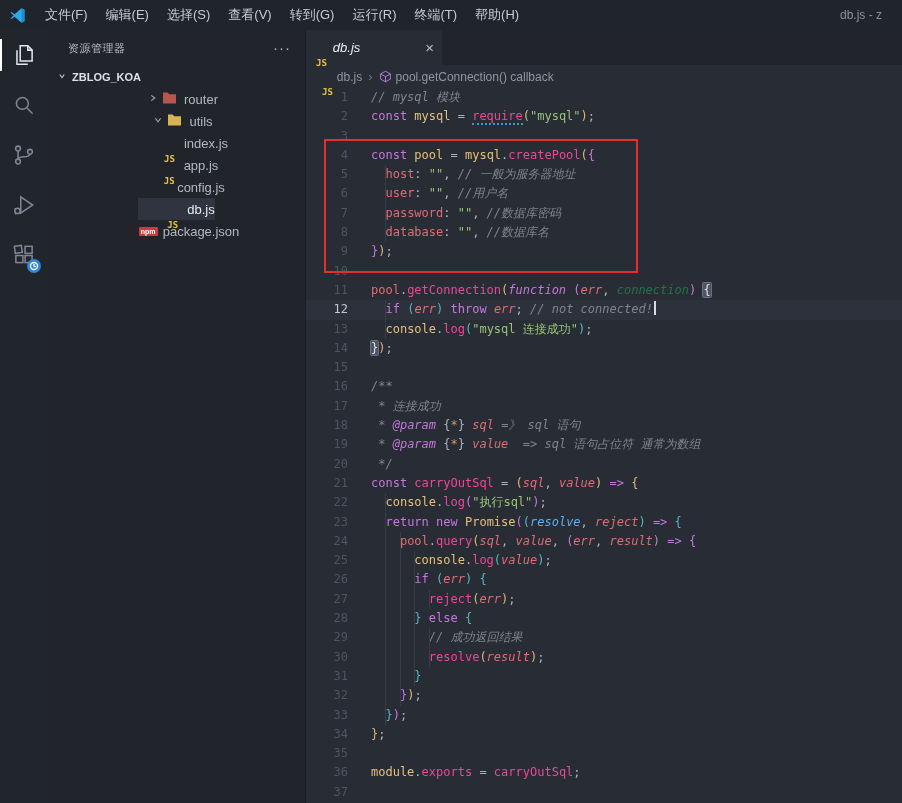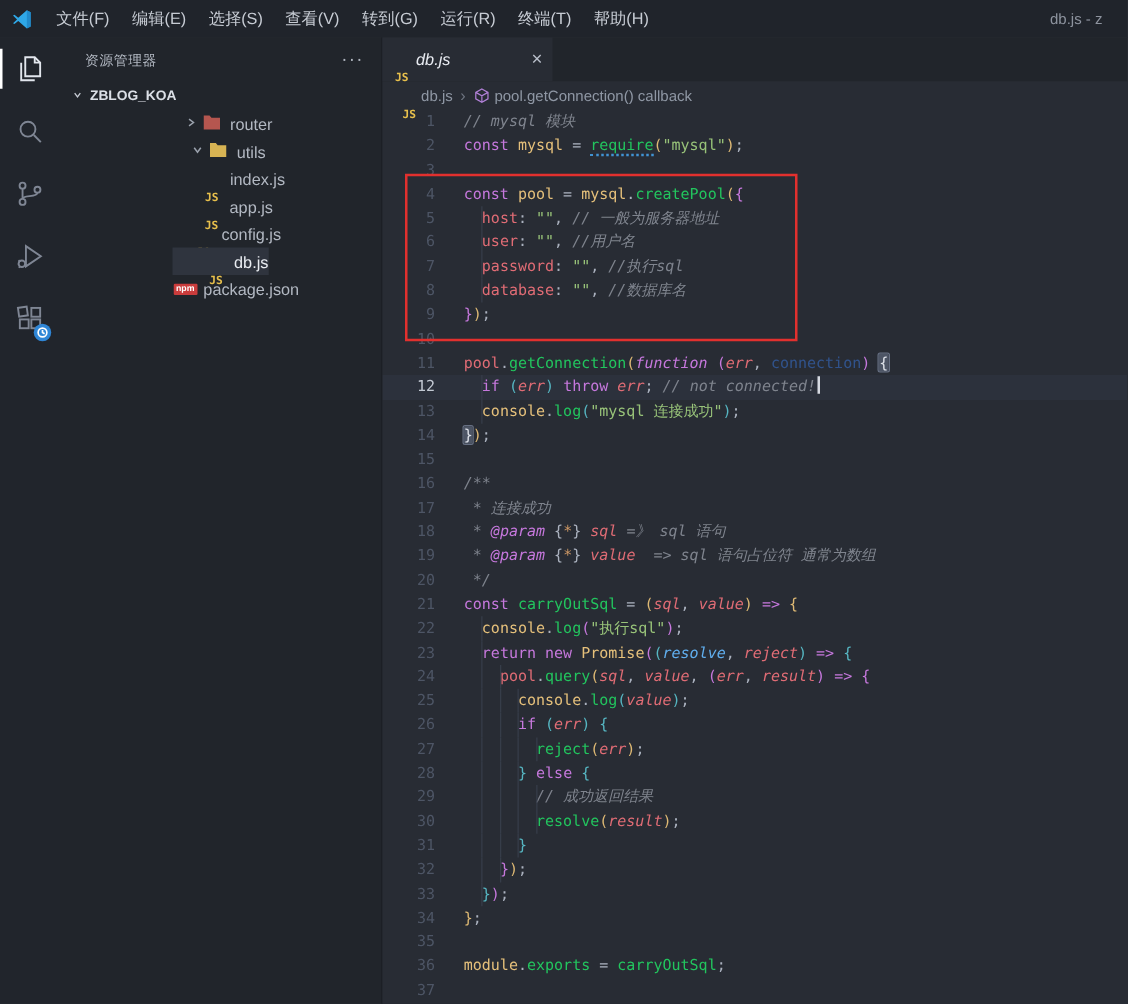--- a/index.html
+++ b/index.html
@@ -48,26 +48,26 @@
   
   .codearea{position:relative;flex:1;overflow:hidden;font-family:"DejaVu Sans Mono","Liberation Mono",monospace;font-size:12px;}
   .line{display:flex;height:19.3px;line-height:19.3px;position:relative;}
   .line.cur{background:#2c313c;}
   .ln{width:42px;text-align:right;color:#4d5565;flex-shrink:0;}
   .line.cur .ln{color:#c3c9d3;}
   .lc{position:relative;padding-left:23px;white-space:pre;flex:1;color:#abb2bf;}
   .guide{position:absolute;top:0;bottom:0;width:1px;background:#363d49;}
   .tk-k{color:#c678dd;}
   .tk-ki{color:#c678dd;font-style:italic;}
-  .tk-fn{color:#22c55e;}
+  .tk-fn{color:#ec4899;}
   .tk-fni{color:#61afef;font-style:italic;}
   .tk-var{color:#e5c07b;}
   .tk-red{color:#e06c75;}
   .tk-redi{color:#e06c75;font-style:italic;}
-  .tk-dim{color:#3b82f6;opacity:.45;}
+  .tk-dim{color:#22c55e;opacity:.45;font-style:italic;}
   .tk-str{color:#98c379;}
   .tk-com{color:#7f848e;font-style:italic;}
   .tk-txt{color:#abb2bf;}
   .tk-num{color:#d19a66;}
   .tk-g1{color:#deb974;}
   .tk-g2{color:#c678dd;}
   .tk-g3{color:#56b6c2;}
   .tk-u{border-bottom:2px dotted #4193d3;}
   .tk-bx{background:#4d5565;box-shadow:0 0 0 1px #677083;border-radius:1px;color:#dde1e8;}
   .caret{display:inline-block;width:2px;height:14px;background:#d6dae2;vertical-align:-2px;margin-left:1px;}
@@ -262,21 +262,21 @@
           <div class="line">
             <span class="ln">5</span>
             <span class="lc"><span class="guide" style="left: 37.44px;"></span><span class="tk-txt">  </span><span class="tk-red">host</span><span class="tk-txt">: </span><span class="tk-str">""</span><span class="tk-txt">, </span><span class="tk-com">// 一般为服务器地址</span></span>
           </div>
           <div class="line">
             <span class="ln">6</span>
             <span class="lc"><span class="guide" style="left: 37.44px;"></span><span class="tk-txt">  </span><span class="tk-red">user</span><span class="tk-txt">: </span><span class="tk-str">""</span><span class="tk-txt">, </span><span class="tk-com">//用户名</span></span>
           </div>
           <div class="line">
             <span class="ln">7</span>
-            <span class="lc"><span class="guide" style="left: 37.44px;"></span><span class="tk-txt">  </span><span class="tk-red">password</span><span class="tk-txt">: </span><span class="tk-str">""</span><span class="tk-txt">, </span><span class="tk-com">//执行sql</span></span>
+            <span class="lc"><span class="guide" style="left: 37.44px;"></span><span class="tk-txt">  </span><span class="tk-red">password</span><span class="tk-txt">: </span><span class="tk-str">""</span><span class="tk-txt">, </span><span class="tk-com">//数据库密码</span></span>
           </div>
           <div class="line">
             <span class="ln">8</span>
             <span class="lc"><span class="guide" style="left: 37.44px;"></span><span class="tk-txt">  </span><span class="tk-red">database</span><span class="tk-txt">: </span><span class="tk-str">""</span><span class="tk-txt">, </span><span class="tk-com">//数据库名</span></span>
           </div>
           <div class="line">
             <span class="ln">9</span>
             <span class="lc"><span class="tk-g2">}</span><span class="tk-g1">)</span><span class="tk-txt">;</span></span>
           </div>
           <div class="line">

